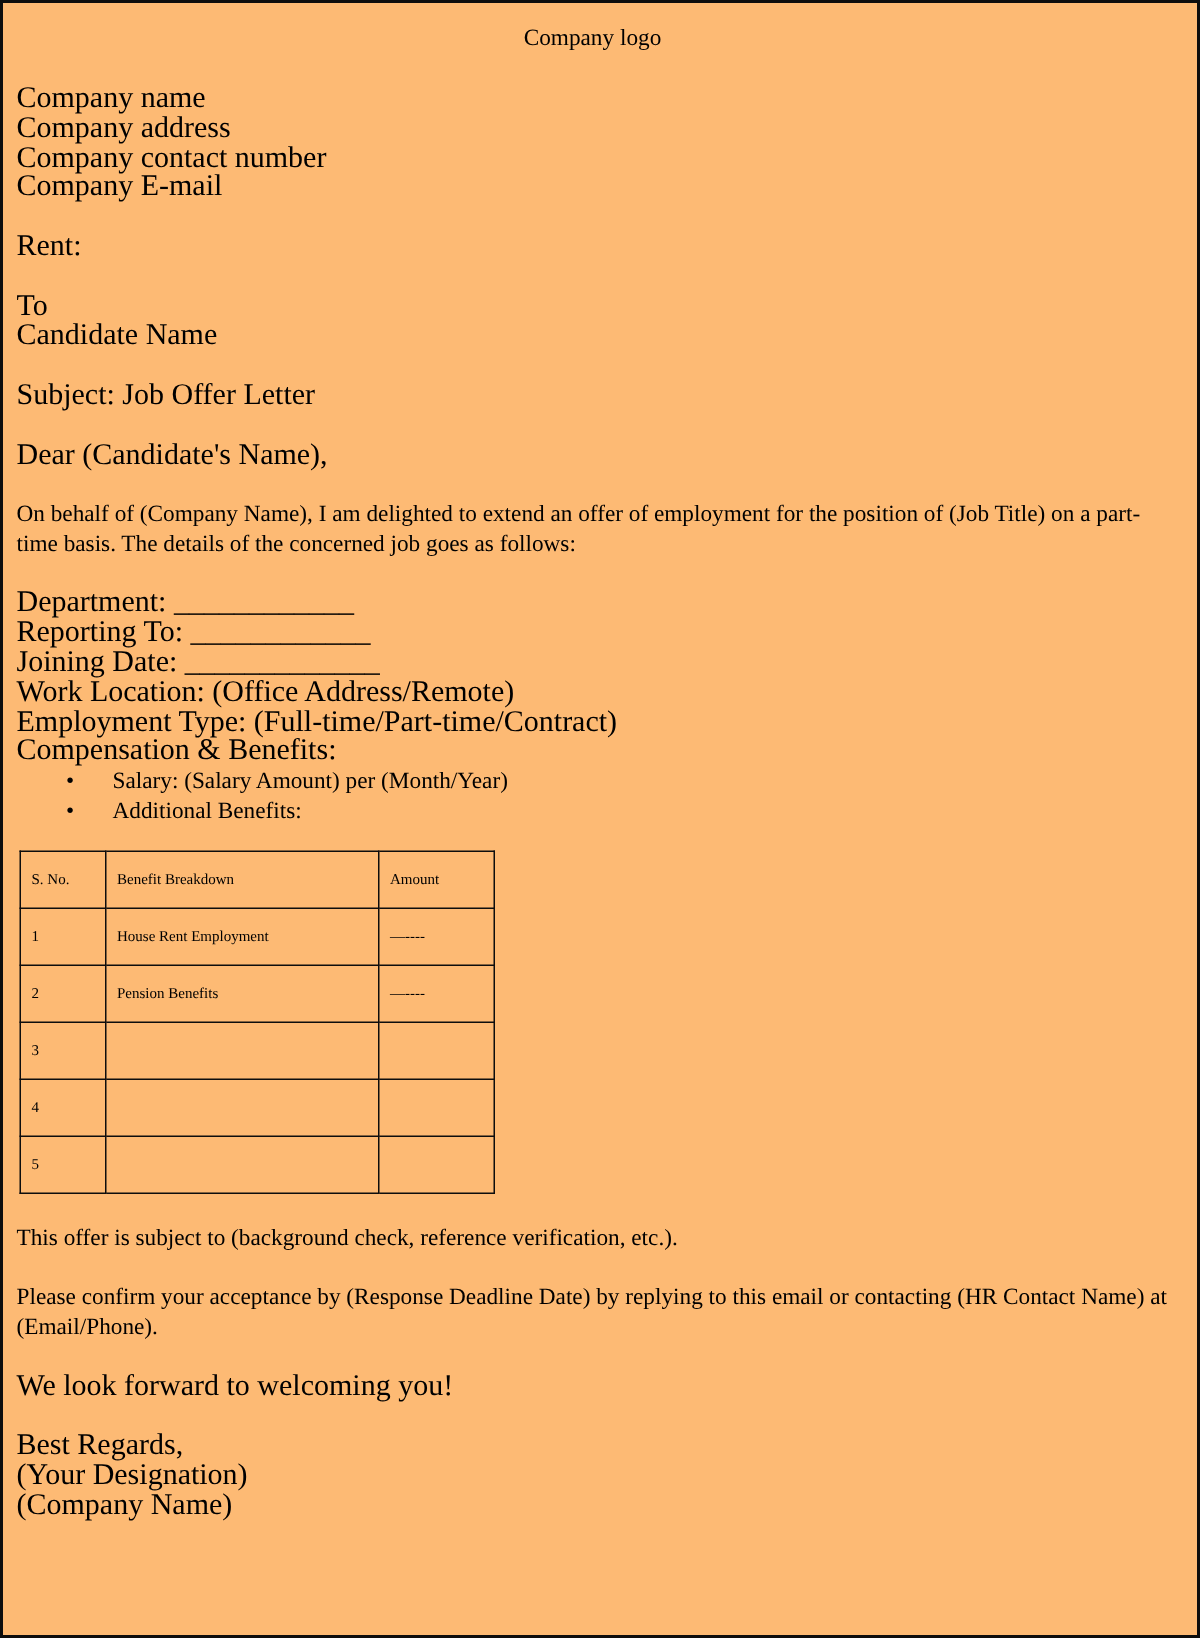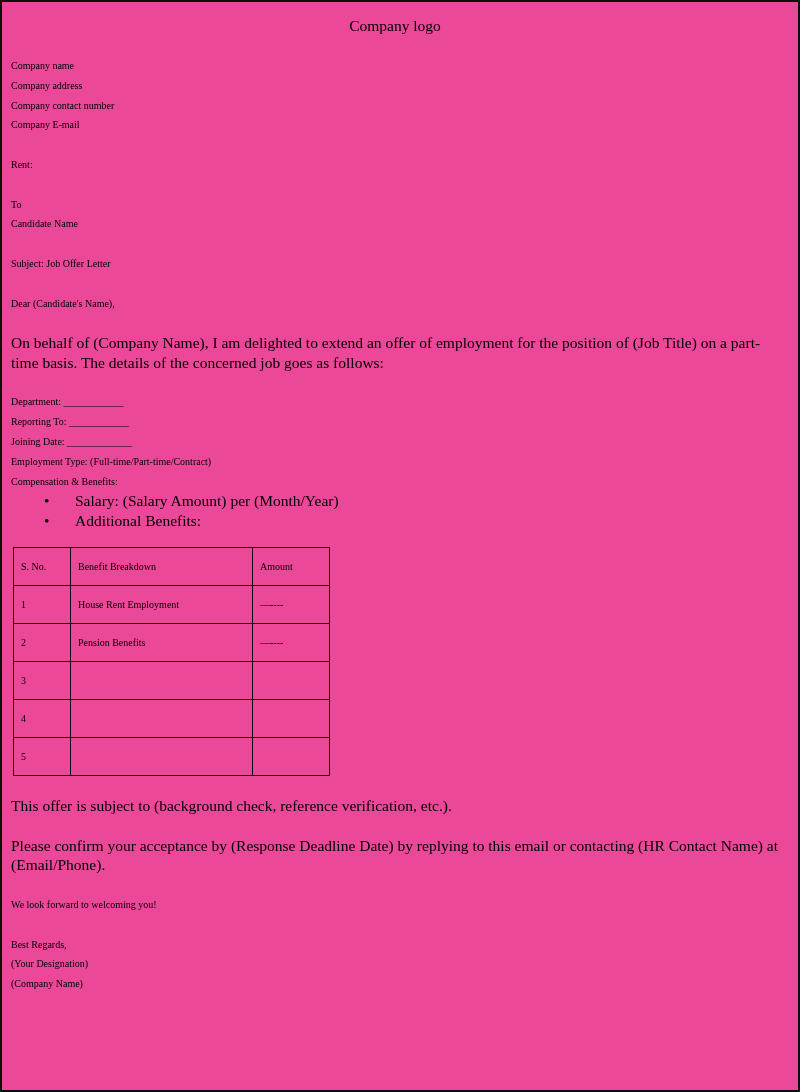--- a/index.html
+++ b/index.html
@@ -14,31 +14,31 @@
     color: #000000;
     overflow: hidden;
   }
   .page {
     position: relative;
     box-sizing: border-box;
     width: 800px;
     height: 1092px;
     border: 2px solid #0d0d0d;
     padding: 8px 9px 0 9px;
-    background: #ec4899;
+    background: #fdba74;
   }
   .doc-header {
     text-align: center;
     font-size: 15.5px;
     line-height: 1.3;
     margin: 6px 0 0 0;
     padding-right: 10px;
   }
   .block {
-    font-size: 10px;
+    font-size: 20px;
     line-height: 19.8px;
     margin: 0;
     padding: 0;
   }
   .spacer-line {
     height: 19.8px;
   }
   .para {
     font-size: 15.5px;
     line-height: 19.8px;
@@ -126,20 +126,21 @@
   <div class="spacer-line"></div>
 
   <div class="para">On behalf of (Company Name), I am delighted to extend an offer of employment for the position of (Job Title) on a part-time basis. The details of the concerned job goes as follows:</div>
 
   <div class="spacer-line"></div>
 
   <div class="block">
     <span class="line">Department: ____________</span>
     <span class="line">Reporting To: ____________</span>
     <span class="line">Joining Date: _____________</span>
+    <span class="line">Work Location: (Office Address/Remote)</span>
     <span class="line">Employment Type: (Full-time/Part-time/Contract)</span>
     <span class="line">Compensation &amp; Benefits:</span>
   </div>
 
   <ul class="bullets">
     <li>
       <span class="bullet-dot">•</span>
       <span>Salary: (Salary Amount) per (Month/Year)</span>
     </li>
     <li>

